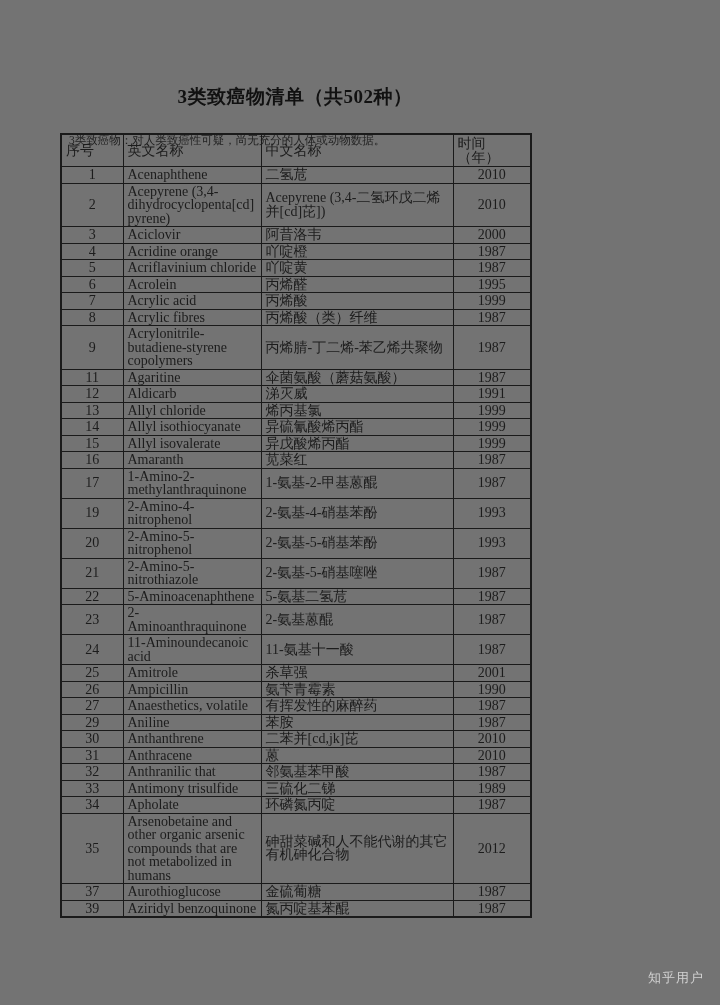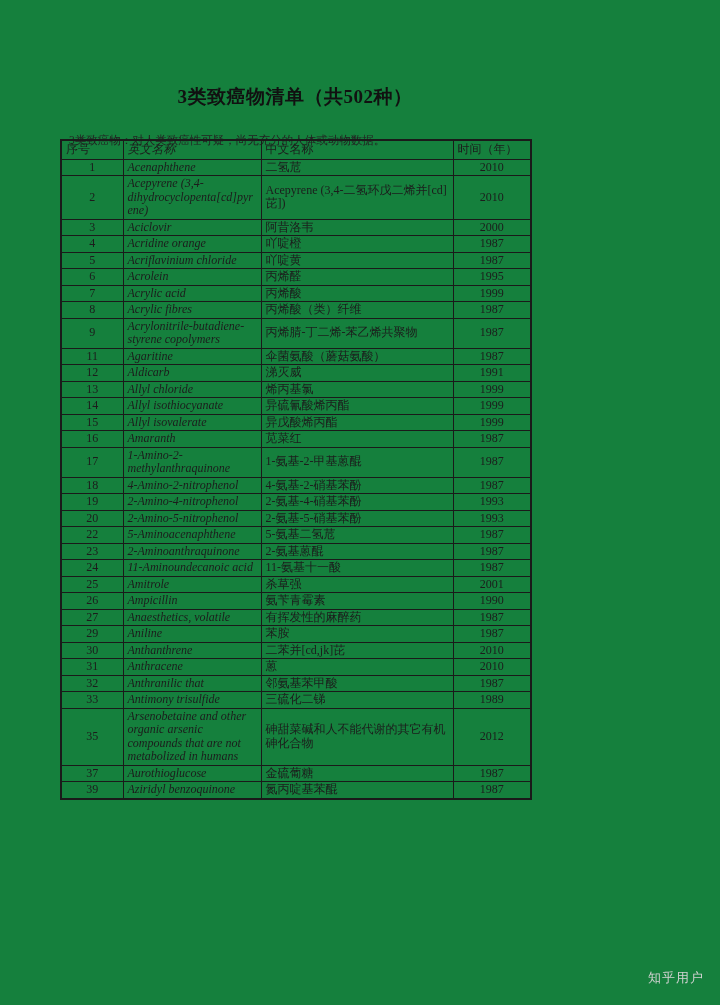--- a/index.html
+++ b/index.html
@@ -4,21 +4,21 @@
 <style>
   html, body {
     margin: 0;
     padding: 0;
     background: #ffffff;
   }
   .page {
     position: relative;
     width: 720px;
     height: 1005px;
-    background: #15803d;
+    background: #737373;
     font-family: "Liberation Serif", "DejaVu Serif", serif;
     color: #1c1c1c;
     overflow: hidden;
   }
   .doc-title {
     position: absolute;
     top: 84px;
     left: 0;
     width: 590px;
     margin: 0;
@@ -31,26 +31,26 @@
   .doc-subtitle {
     position: absolute;
     top: 121px;
     left: 57px;
     margin: 12px;
     font-size: 11.5px;
     color: #222;
   }
   table.carcinogen-table {
     position: absolute;
-    top: 139px;
+    top: 133px;
     left: 60px;
     width: 470px;
     border-collapse: collapse;
     table-layout: fixed;
-    font-size: 12px;
+    font-size: 14px;
     line-height: 13.5px;
     color: #1c1c1c;
   }
   table.carcinogen-table th,
   table.carcinogen-table td {
     border: 1px solid #1a1a1a;
     padding: 1px 4px;
     vertical-align: middle;
     overflow-wrap: break-word;
     word-break: break-word;
@@ -59,21 +59,21 @@
     border: 2px solid #1a1a1a;
   }
   table.carcinogen-table th {
     font-weight: normal;
     padding-top: 2px;
     padding-bottom: 2px;
     text-align: left;
   }
   .th-num, .cell-num { text-align: center; }
   .th-year, .cell-year { text-align: center; }
-  .th-en, .cell-en { text-align: left; font-style: italic; }
+  .th-en, .cell-en { text-align: left; }
   .th-zh, .cell-zh { text-align: left; }
   .watermark {
     position: absolute;
     right: 16px;
     bottom: 18px;
     font-size: 13px;
     color: #d2d2d2;
     font-family: "Liberation Sans", "DejaVu Sans", sans-serif;
     letter-spacing: 1px;
     user-select: none;
@@ -192,38 +192,38 @@
           <td class="cell-zh">苋菜红</td>
           <td class="cell-year">1987</td>
         </tr>
         <tr>
           <td class="cell-num">17</td>
           <td class="cell-en">1-Amino-2-methylanthraquinone</td>
           <td class="cell-zh">1-氨基-2-甲基蒽醌</td>
           <td class="cell-year">1987</td>
         </tr>
         <tr>
-          <td class="cell-num">18</td>
-          <td class="cell-en">4-Amino-2-nitrophenol</td>
-          <td class="cell-zh">4-氨基-2-硝基苯酚</td>
-          <td class="cell-year">1987</td>
-        </tr>
-        <tr>
           <td class="cell-num">19</td>
           <td class="cell-en">2-Amino-4-nitrophenol</td>
           <td class="cell-zh">2-氨基-4-硝基苯酚</td>
           <td class="cell-year">1993</td>
         </tr>
         <tr>
           <td class="cell-num">20</td>
           <td class="cell-en">2-Amino-5-nitrophenol</td>
           <td class="cell-zh">2-氨基-5-硝基苯酚</td>
           <td class="cell-year">1993</td>
         </tr>
         <tr>
+          <td class="cell-num">21</td>
+          <td class="cell-en">2-Amino-5-nitrothiazole</td>
+          <td class="cell-zh">2-氨基-5-硝基噻唑</td>
+          <td class="cell-year">1987</td>
+        </tr>
+        <tr>
           <td class="cell-num">22</td>
           <td class="cell-en">5-Aminoacenaphthene</td>
           <td class="cell-zh">5-氨基二氢苊</td>
           <td class="cell-year">1987</td>
         </tr>
         <tr>
           <td class="cell-num">23</td>
           <td class="cell-en">2-Aminoanthraquinone</td>
           <td class="cell-zh">2-氨基蒽醌</td>
           <td class="cell-year">1987</td>
@@ -274,20 +274,26 @@
           <td class="cell-num">32</td>
           <td class="cell-en">Anthranilic that</td>
           <td class="cell-zh">邻氨基苯甲酸</td>
           <td class="cell-year">1987</td>
         </tr>
         <tr>
           <td class="cell-num">33</td>
           <td class="cell-en">Antimony trisulfide</td>
           <td class="cell-zh">三硫化二锑</td>
           <td class="cell-year">1989</td>
+        </tr>
+        <tr>
+          <td class="cell-num">34</td>
+          <td class="cell-en">Apholate</td>
+          <td class="cell-zh">环磷氮丙啶</td>
+          <td class="cell-year">1987</td>
         </tr>
         <tr>
           <td class="cell-num">35</td>
           <td class="cell-en">Arsenobetaine and other organic arsenic compounds that are not metabolized in humans</td>
           <td class="cell-zh">砷甜菜碱和人不能代谢的其它有机砷化合物</td>
           <td class="cell-year">2012</td>
         </tr>
         <tr>
           <td class="cell-num">37</td>
           <td class="cell-en">Aurothioglucose</td>

